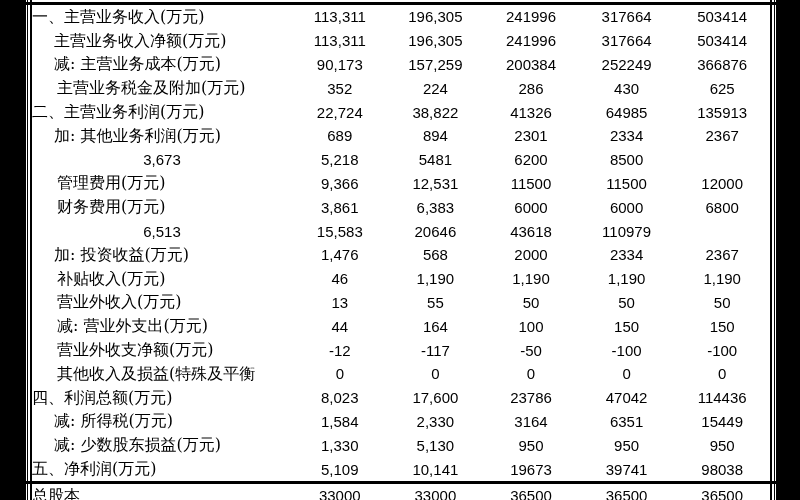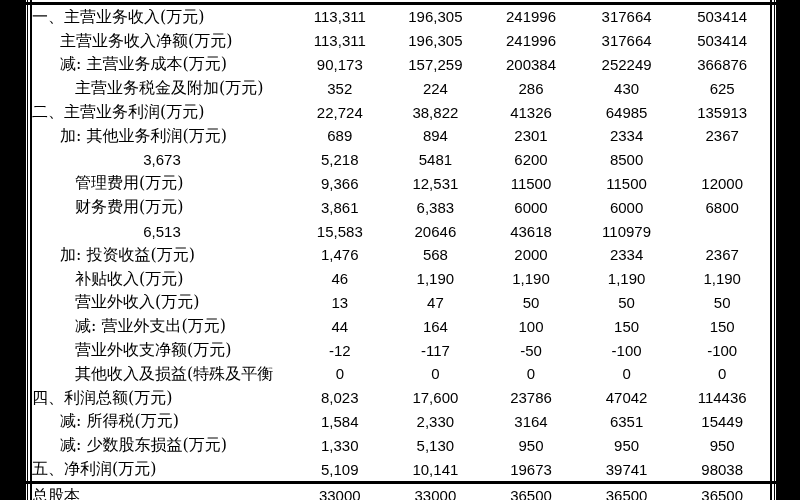--- a/index.html
+++ b/index.html
@@ -11,22 +11,22 @@
   .vl-outer-left{left:1px;width:1px;}
   .vl-inner-left{left:4px;width:2px;}
   .vl-inner-right{right:4px;width:2px;}
   .vl-outer-right{right:1px;width:1px;}
   .topline{position:absolute;top:2px;left:0;right:0;height:3px;background:#000;}
   .rows{position:absolute;left:6px;right:6px;top:5px;}
   .frow{position:absolute;left:6px;right:6px;top:484px;}
   .row{display:grid;grid-template-columns:260px repeat(5,1fr);height:23.8px;align-items:center;color:#000;}
   .lbl{font-family:"DejaVu Serif",serif;font-size:16px;white-space:nowrap;overflow:hidden;line-height:1;}
   .ind0{}
-  .ind1{padding-left:28px;}
-  .ind2{padding-left:43px;}
+  .ind1{padding-left:22px;}
+  .ind2{padding-left:25px;}
   .num{font-size:15px;text-align:center;white-space:nowrap;line-height:1;
        font-family:"Liberation Sans",sans-serif;}
   .sep{position:absolute;left:0;right:0;top:481px;height:3px;background:#000;}
 </style>
 </head>
 <body>
 
 <div class="screen">
   <div class="paper">
     <div class="vline vl-outer-left"></div>
@@ -138,21 +138,21 @@
     <div class="num">46</div>
     <div class="num">1,190</div>
     <div class="num">1,190</div>
     <div class="num">1,190</div>
     <div class="num">1,190</div>
   </div>
 
   <div class="row">
     <div class="lbl ind2">营业外收入(万元)</div>
     <div class="num">13</div>
-    <div class="num">47</div>
+    <div class="num">55</div>
     <div class="num">50</div>
     <div class="num">50</div>
     <div class="num">50</div>
   </div>
 
   <div class="row">
     <div class="lbl ind2">减: 营业外支出(万元)</div>
     <div class="num">44</div>
     <div class="num">164</div>
     <div class="num">100</div>

